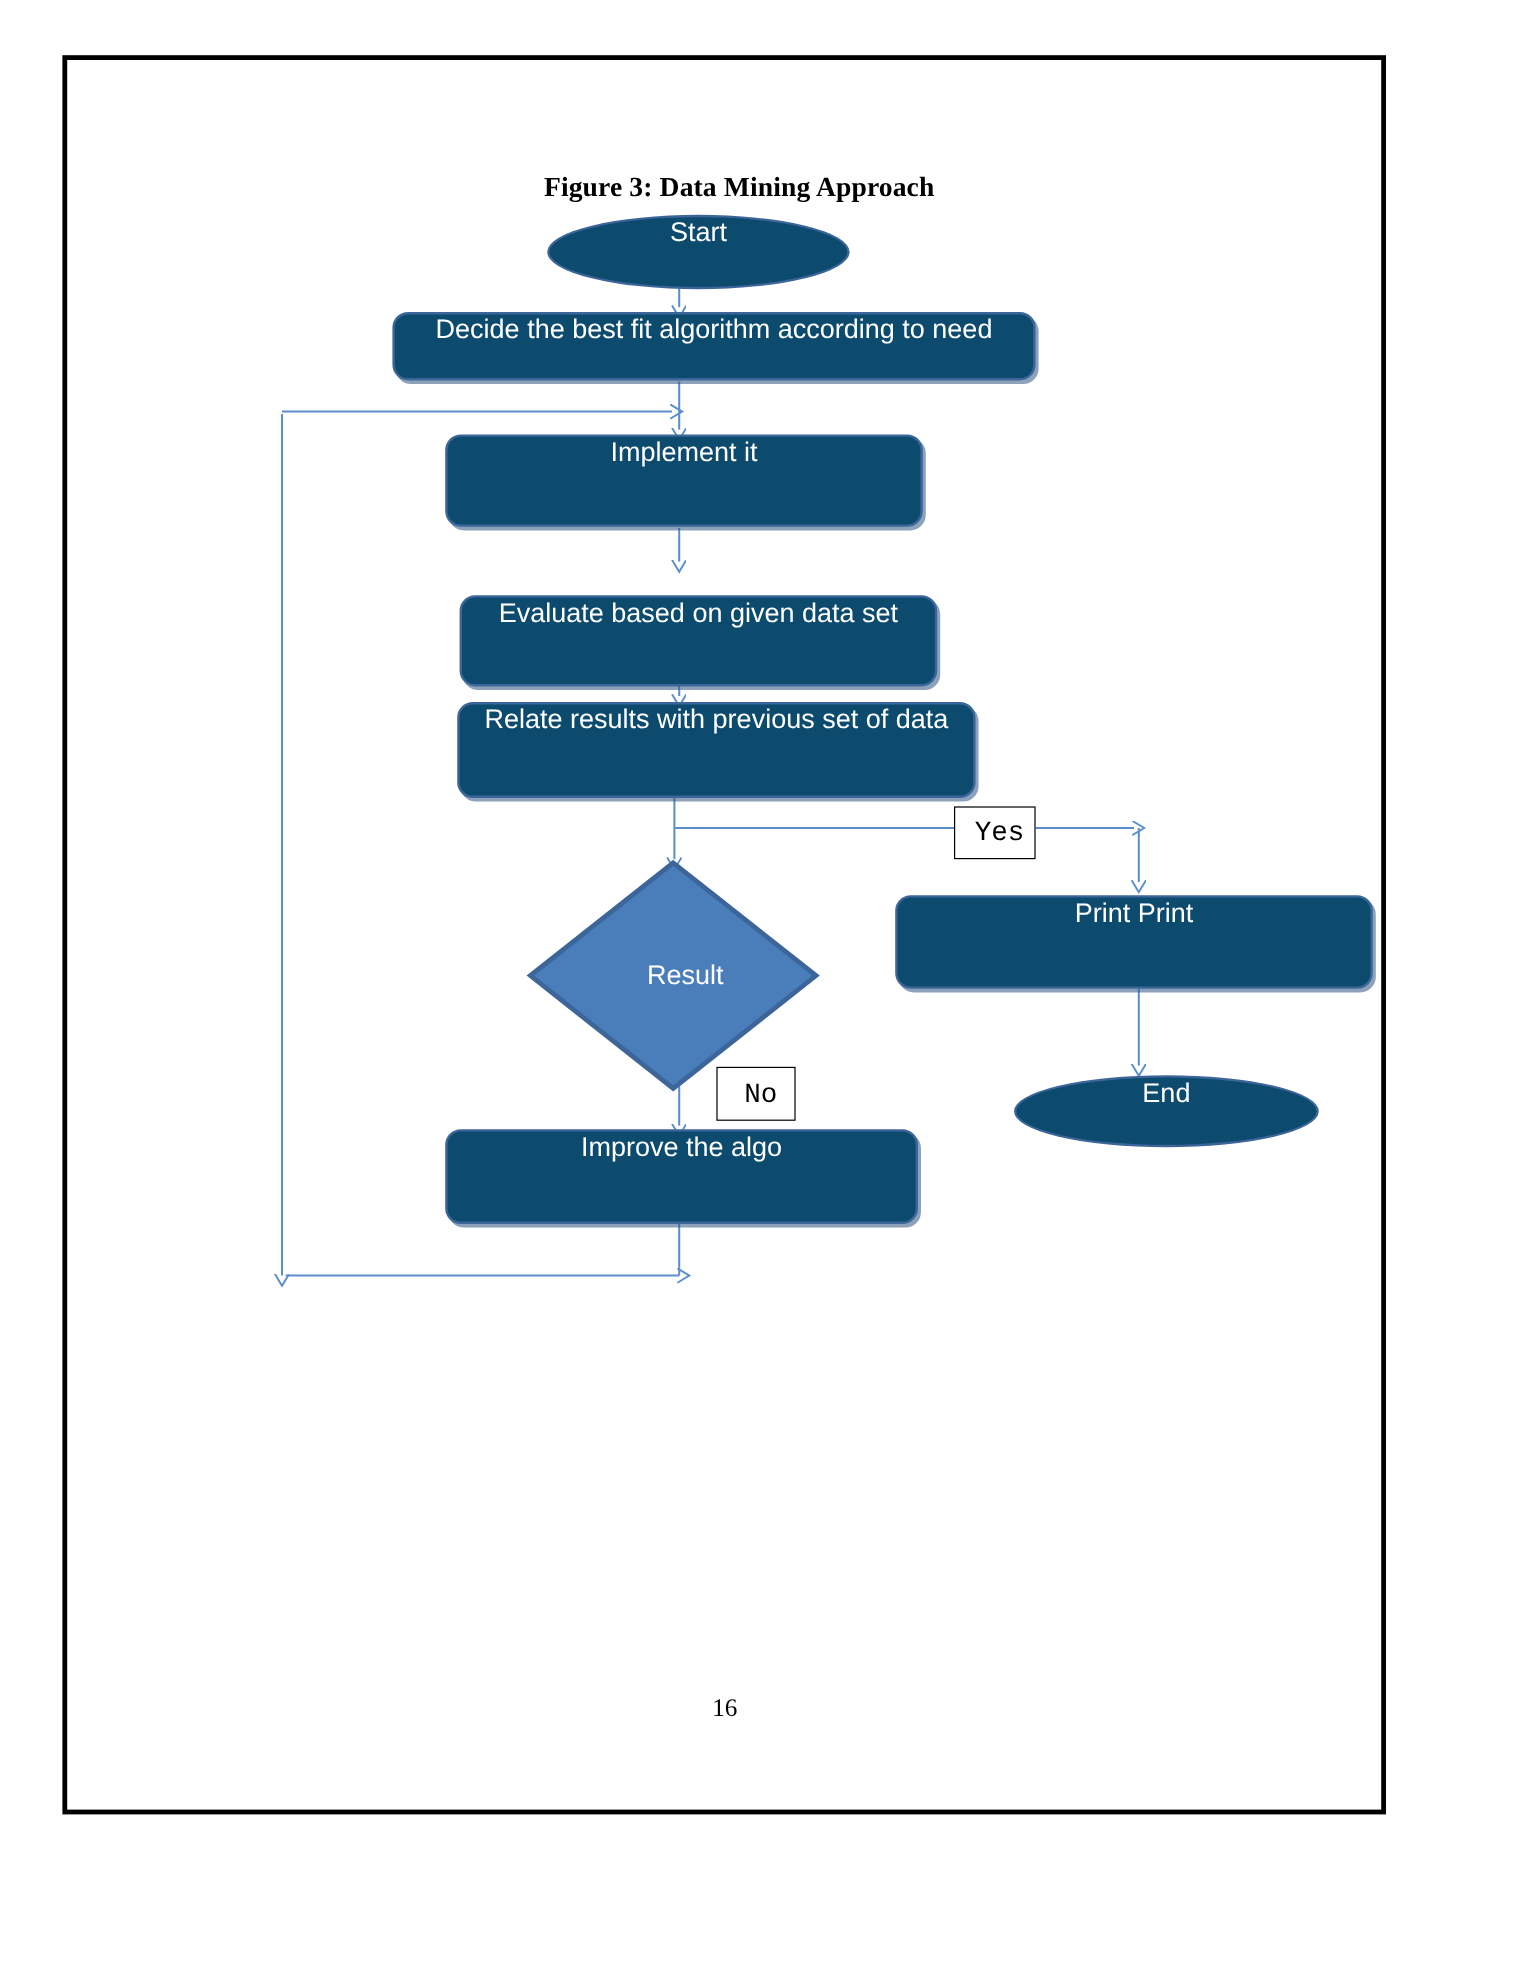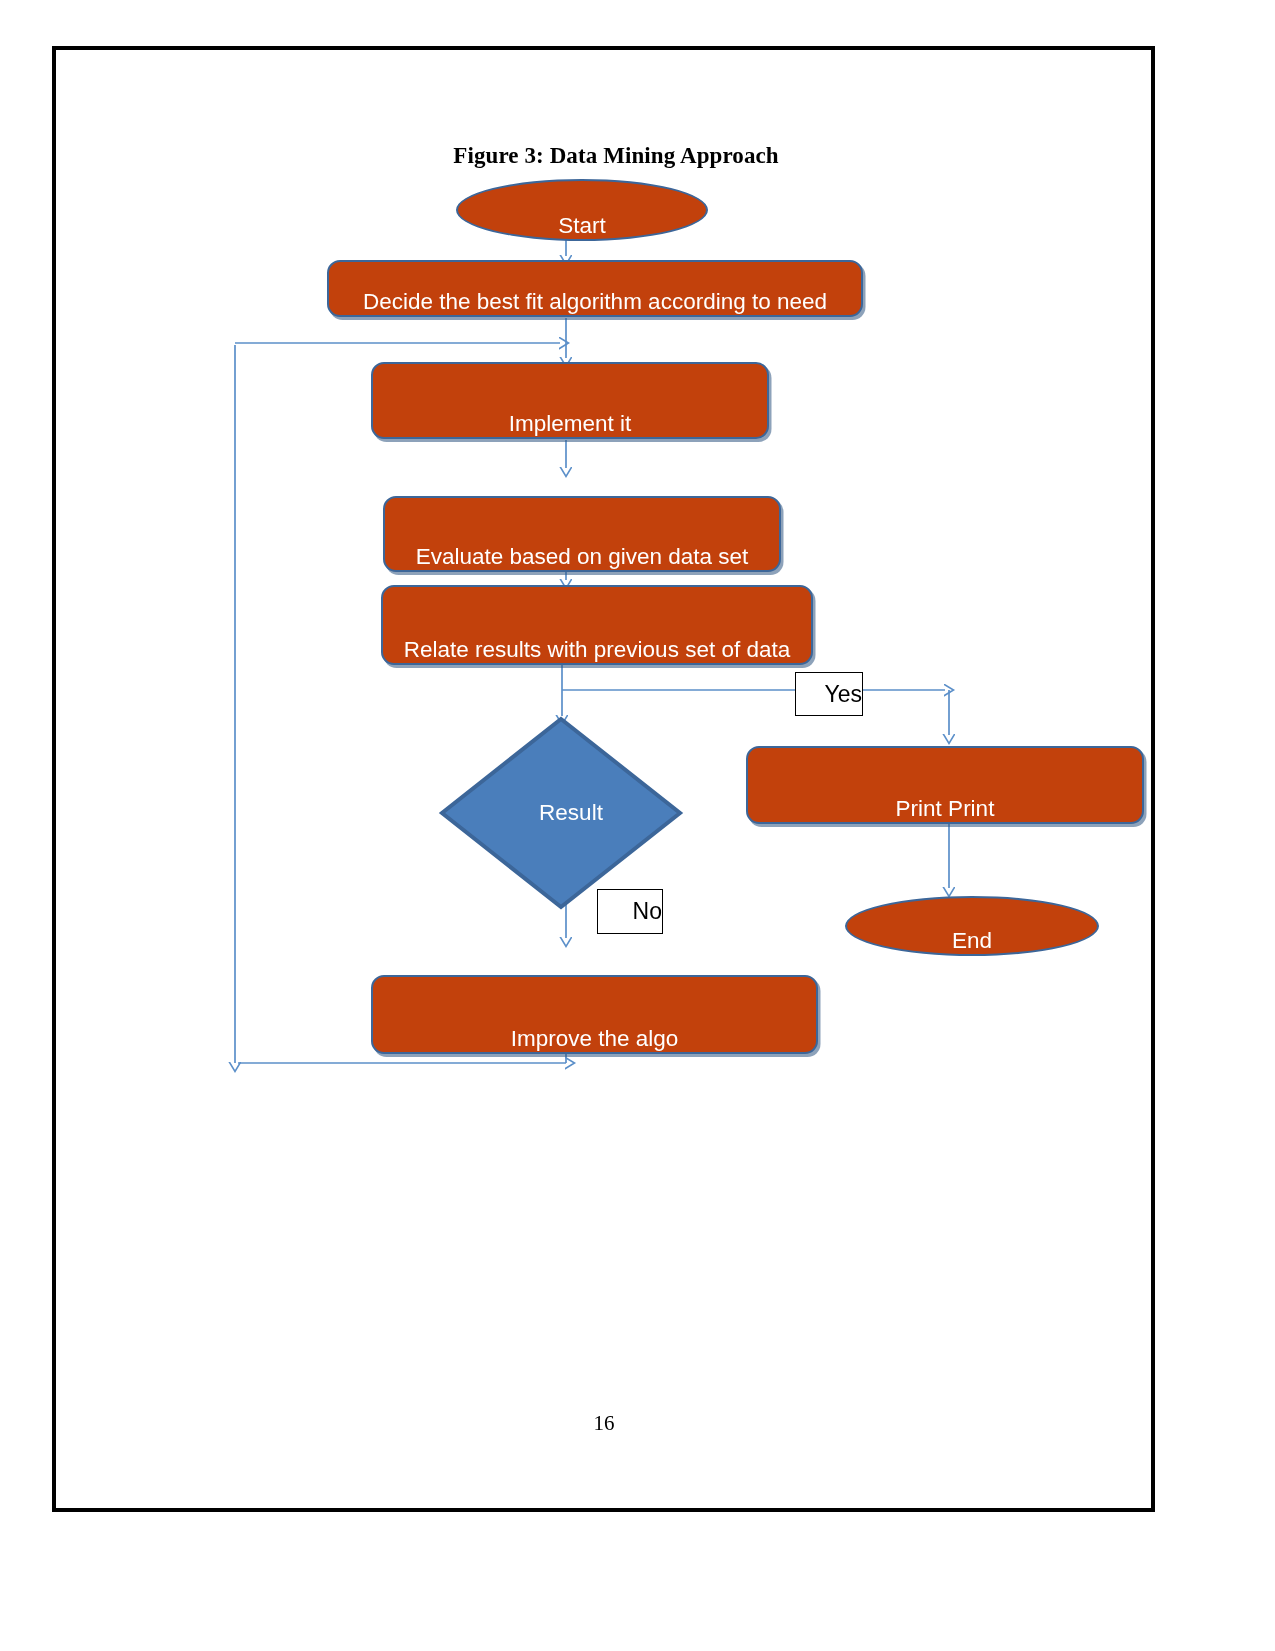--- a/index.html
+++ b/index.html
@@ -58,28 +58,28 @@
     height: 1651px;
     pointer-events: none;
   }
   #flow * { pointer-events: auto; }
 
   
   .node {
     position: absolute;
     box-sizing: border-box;
     display: flex;
-    align-items: flex-end;
+    align-items: flex-start;
     justify-content: center;
     color: #ffffff;
     font-family: "Liberation Sans", sans-serif;
     font-size: 22.5px;
     line-height: 1.15;
     text-align: center;
-    background: #c2410c;
+    background: #0c4a6e;
     border: 2.5px solid #3c6699;
   }
   .oval {
     border-radius: 50%;
   }
   .proc {
     border-radius: 13px;
     box-shadow: 2.5px 3px 0 rgba(47,85,130,0.55);
   }
   .diamond-wrap {
@@ -108,25 +108,25 @@
   .diamond-label span { transform: translateX(10px); }
 
   
   .cond-label {
     position: absolute;
     box-sizing: border-box;
     background: #ffffff;
     border: 1.6px solid #000000;
     display: flex;
     align-items: center;
-    justify-content: flex-end;
+    justify-content: center;
     padding-left: 8px;
     font-size: 23px;
     color: #000000;
-    font-family: Liberation Sans, sans-serif;
+    font-family: Liberation Mono, monospace;
   }
 
   
   #page-number {
     position: absolute;
     left: 0;
     top: 1411px;
     width: 1208px;
     text-align: center;
     font-family: "Liberation Serif", serif;
@@ -210,21 +210,21 @@
     </svg>
     <div class="diamond-label">
       <span>Result</span>
     </div>
   </div>
 
   <div class="node proc" style="left:746px; top:746px; width:398px; height:78px;">
     <span>Print Print</span>
   </div>
 
-  <div class="node proc" style="left:371px; top:941px; width:447px; height:79px;margin-top:34px;">
+  <div class="node proc" style="left:371px; top:941px; width:394px; height:79px;">
     <span>Improve the algo</span>
   </div>
 
   <div class="node oval" style="left:845px; top:896px; width:254px; height:60px;">
     <span>End</span>
   </div>
 
   <div class="cond-label" style="left:795px; top:672px; width:68px; height:44px;">
     <span>Yes</span>
   </div>

